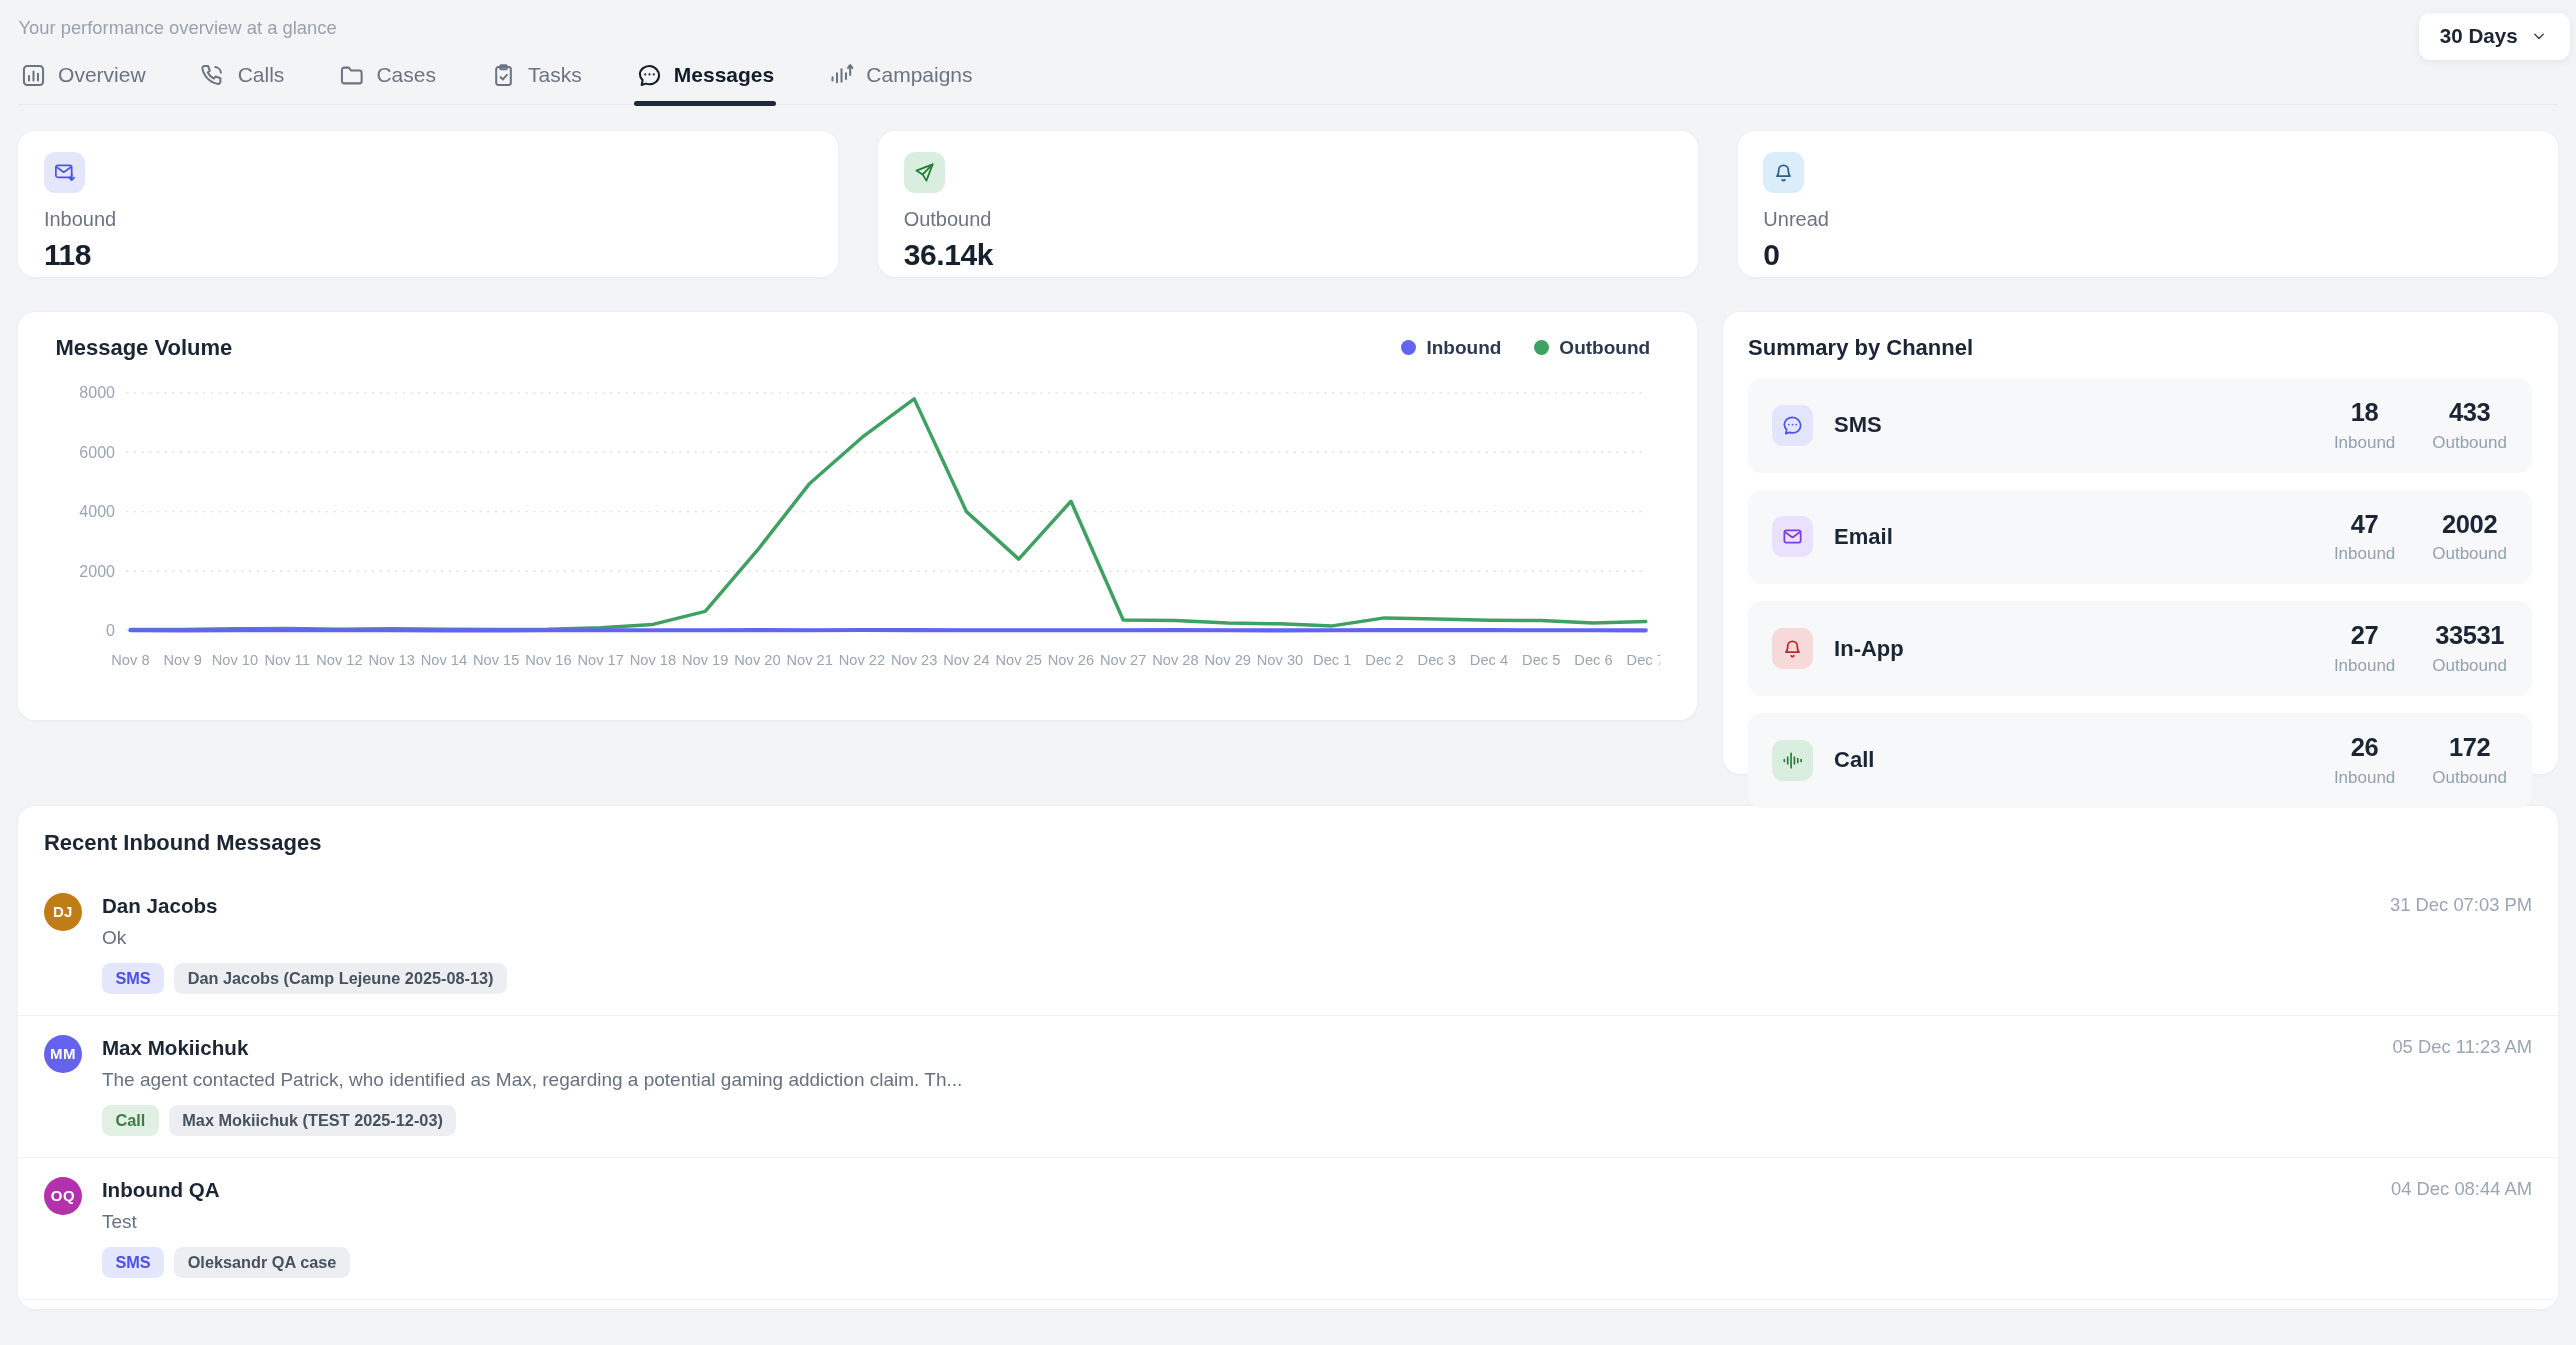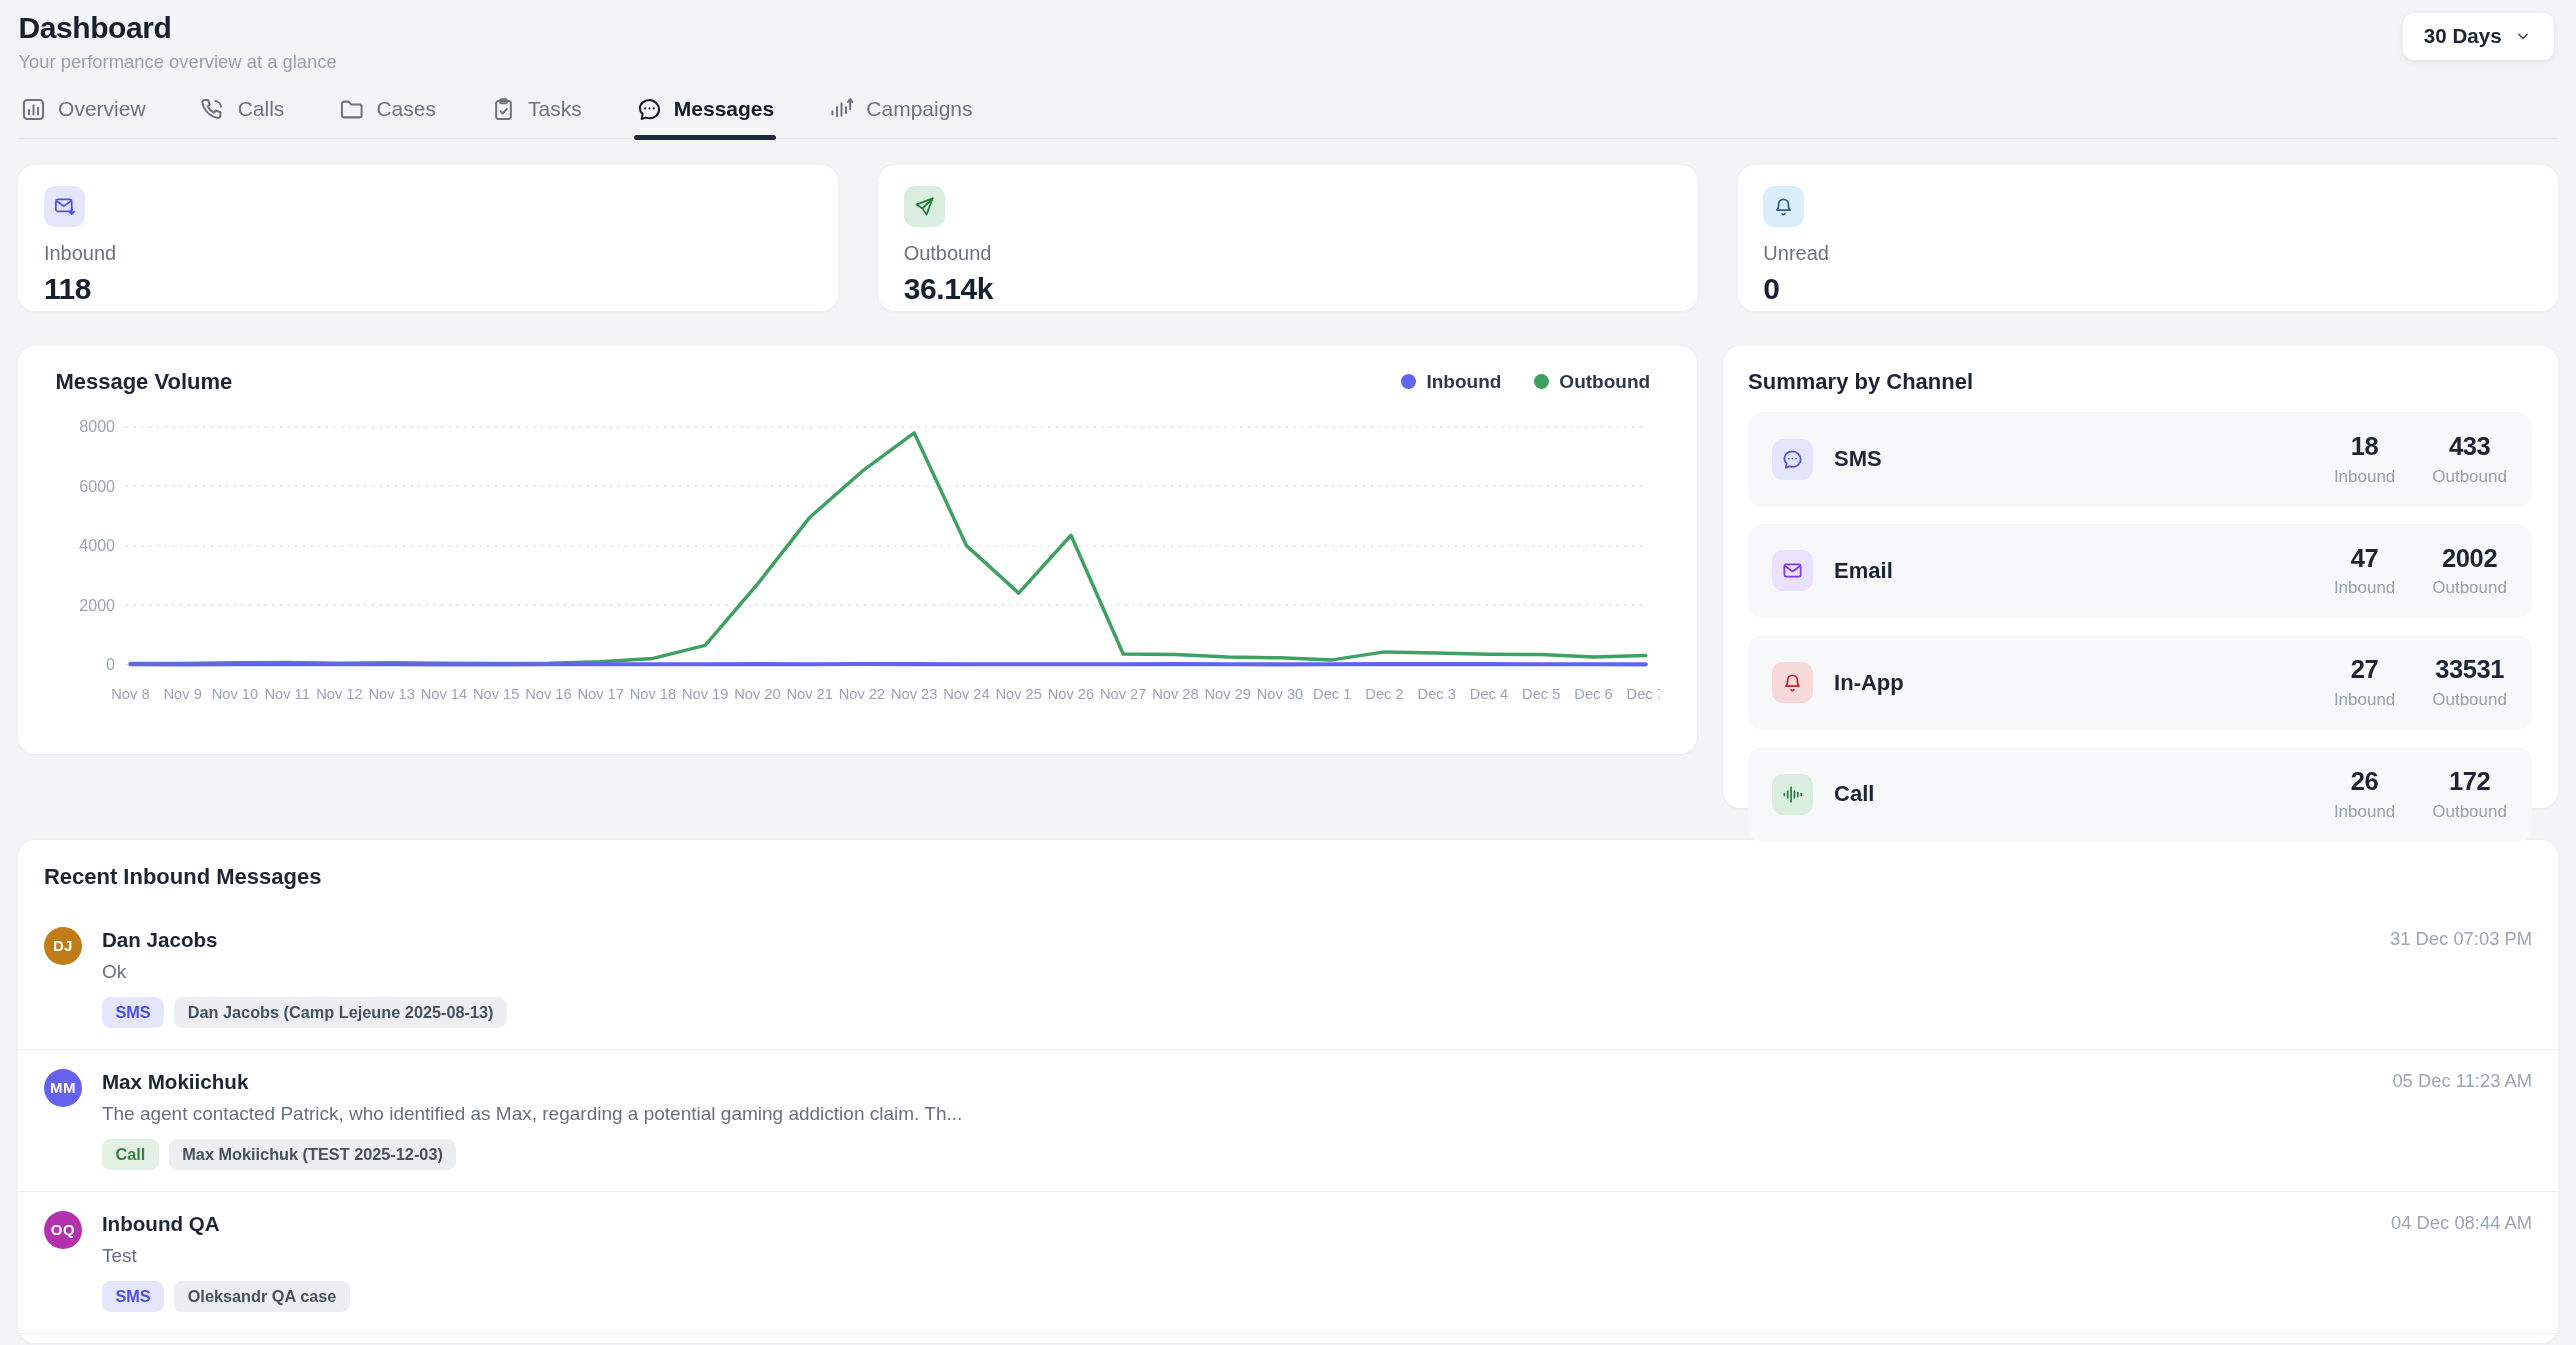--- a/index.html
+++ b/index.html
@@ -9,21 +9,21 @@
     background:#f2f4f6;
     color:#1b2533;
     overflow:hidden;
   }
   .page { width:100%; height:100%; padding:11.3px 18.4px 0 18.4px; position:relative; }
 
   
   .hdr-title { font-size:30px; font-weight:700; letter-spacing:-0.4px; color:#18202e; }
   .hdr-sub { font-size:18.4px; color:#99a1ad; margin-top:5.7px; }
   .range-btn {
-    position:absolute; top:12.8px; right:22px;
+    position:absolute; top:12.8px; right:6px;
     display:flex; align-items:center; gap:11.3px;
     background:#fff; border:none; border-radius:11.3px;
     padding:0 21px; height:47px;
     font-family:inherit; font-size:20.6px; font-weight:600; color:#1b2533;
     box-shadow:0 1.4px 7px rgba(16,24,40,.07); cursor:pointer;
   }
   .range-btn .ic { width:20px; height:20px; color:#3b4454; }
 
   
   .tabs { display:flex; gap:51px; margin-top:20px; border-bottom:1.4px solid #e7e9ee; }
@@ -97,21 +97,20 @@
   .msg-time { position:absolute; right:25.5px; top:20px; font-size:18.4px; color:#9aa6b4; }
 
   .ic svg { width:100%; height:100%; fill:none; stroke:currentColor; stroke-width:1.8; stroke-linecap:round; stroke-linejoin:round; }
 </style>
 </head>
 <body>
 
 <div class="page">
 
   <header>
-    <h1 class="hdr-title">Dashboard</h1>
     <p class="hdr-sub">Your performance overview at a glance</p>
     <button class="range-btn">
       <span>30 Days</span>
       <span class="ic" id="range-chevron"><svg viewBox="0 0 24 24">
             <path d="m7 10 5 5 5-5"></path>
           </svg></span>
     </button>
   </header>
 
   <nav class="tabs" id="tabs">

